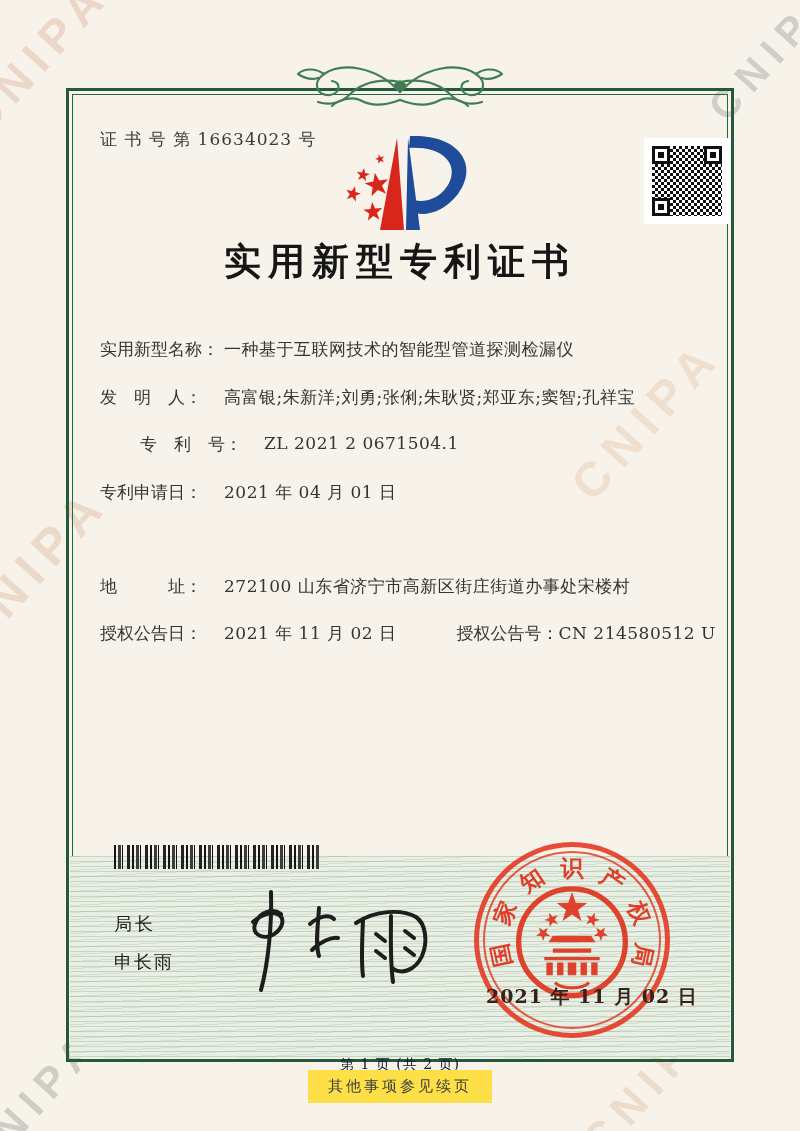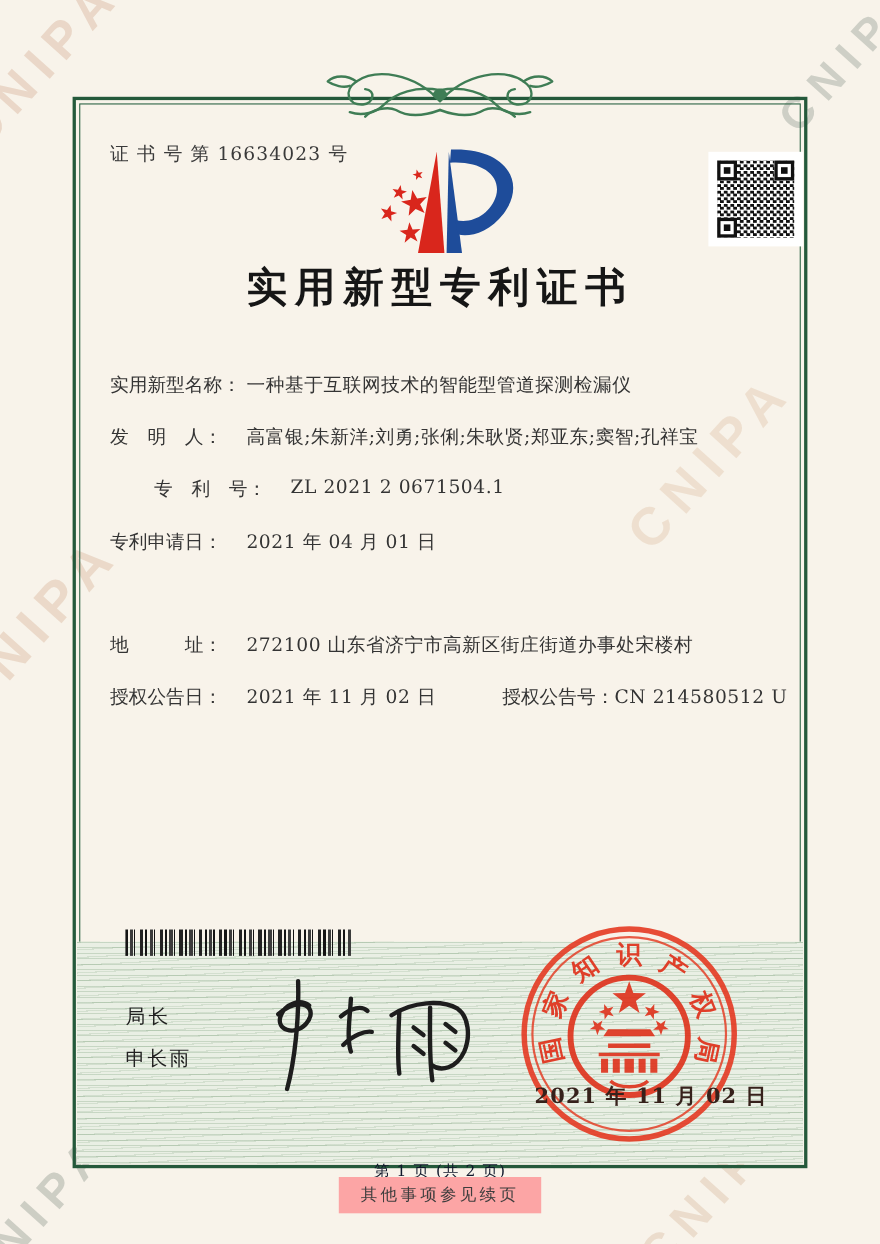--- a/index.html
+++ b/index.html
@@ -91,21 +91,21 @@
   .seal-date{
     position:absolute; left:486px; top:984px; font-size:19px; letter-spacing:1px;
     color:#36211b; z-index:5; font-weight:600;
   }
   .page-info{
     position:absolute; left:0; top:1056px; width:800px; text-align:center;
     font-size:14px; color:#0f172a; letter-spacing:1px;
   }
   .cont-note{
     position:absolute; left:50%; top:1070px; transform:translateX(-50%);
-    background:#fca5a5; padding:7px 20px; font-size:15px; letter-spacing:3px; color:#3d3d3d;
+    background:#fde047; padding:7px 20px; font-size:15px; letter-spacing:3px; color:#3d3d3d;
     white-space:nowrap;
   }
   .orn{position:absolute; pointer-events:none;}
 </style>
 </head>
 <body>
 
 <div class="page">
 
   <span class="wm" style="left:-58px; top:30px; font-size:46px; color:rgba(199,143,112,0.28);">CNIPA</span>

